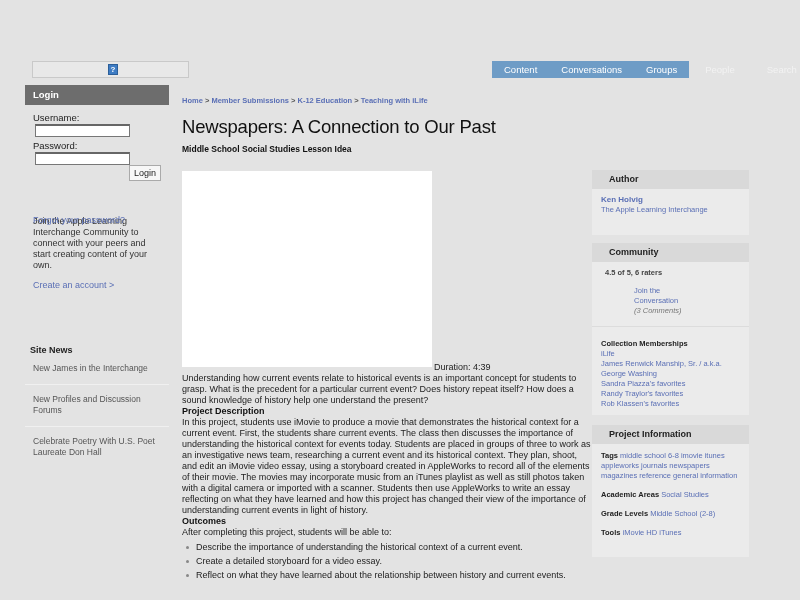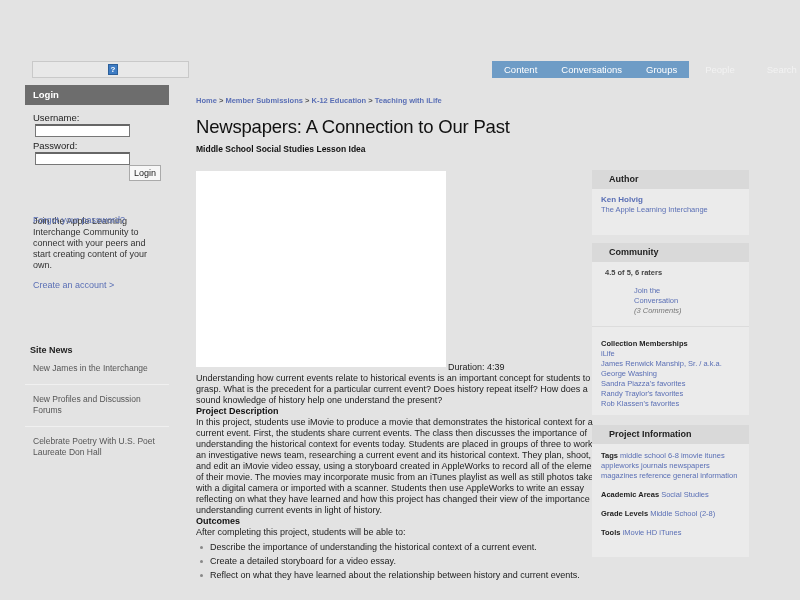--- a/index.html
+++ b/index.html
@@ -55,21 +55,21 @@
 
   .site-news { position: absolute; left: 25px; top: 345px; width: 144px; }
   .site-news h3 { font-size: 9px; font-weight: bold; color: #222; padding-left: 5px; margin-bottom: 8px; }
   .news-item {
     font-size: 8.5px; color: #555; line-height: 11px; padding: 0 5px 10px 8px;
     border-bottom: 1px solid #f0f0f0; margin-bottom: 9px;
   }
   .news-item:last-child { border-bottom: none; }
 
   
-  .main { position: absolute; left: 196px; top: 96px; width: 410px; }
+  .main { position: absolute; left: 182px; top: 96px; width: 410px; }
   .breadcrumb { font-size: 7.5px; font-weight: bold; color: #5a6fb5; }
   .breadcrumb .sep { color: #555; }
   .title { font-size: 18.5px; color: #111; font-weight: normal; margin-top: 11px; letter-spacing: -0.2px; }
   .subtitle { font-size: 8.5px; font-weight: bold; color: #111; margin-top: 6px; }
   .video { position: absolute; left: 0; top: 75px; width: 250px; height: 196px; background: #fff; }
   .duration { position: absolute; left: 252px; top: 266px; font-size: 9px; color: #222; }
   .duration b { font-weight: normal; }
   .body-text { position: absolute; left: 0; top: 277px; width: 410px; font-size: 9px; line-height: 11px; color: #222; }
   .body-text h4 { font-size: 9px; font-weight: bold; color: #111; }
   .body-text ul { list-style: none; margin-top: 2px; }

